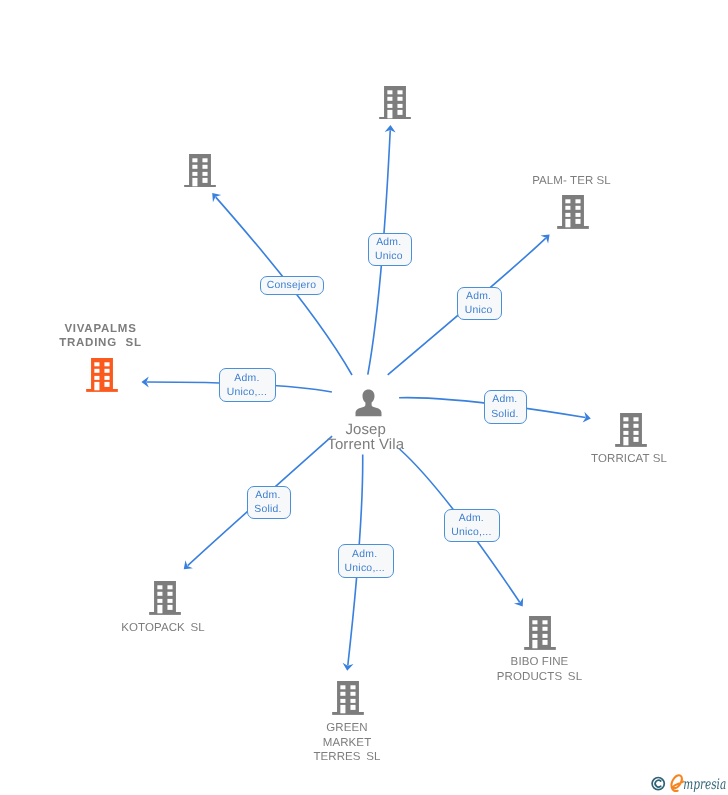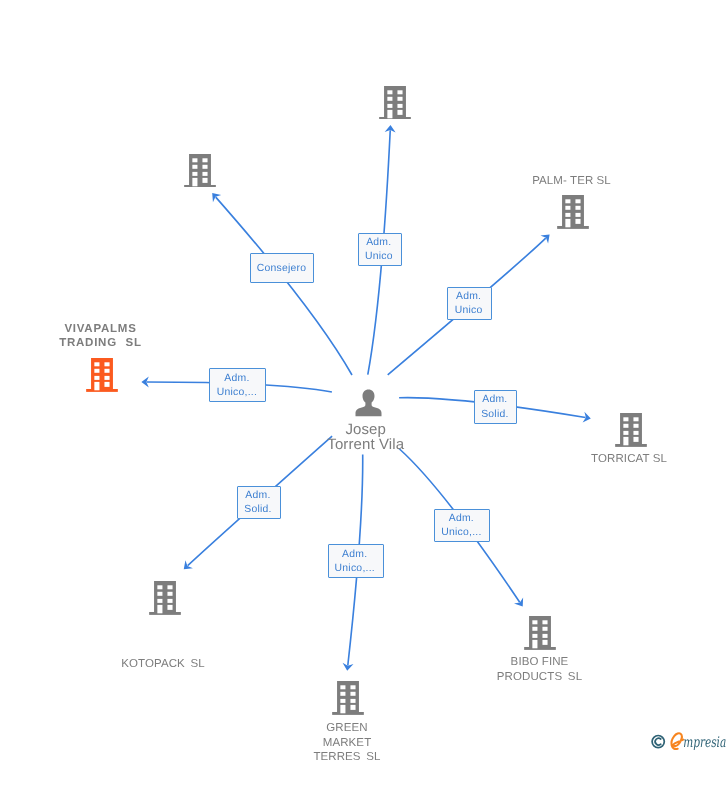--- a/index.html
+++ b/index.html
@@ -6,24 +6,24 @@
   html,body{margin:0;padding:0;background:#ffffff;}
   body{width:728px;height:795px;overflow:hidden;position:relative;
        font-family:"Liberation Sans",sans-serif;-webkit-font-smoothing:antialiased;text-rendering:geometricPrecision;}
   #stage{position:absolute;left:0;top:0;width:728px;height:795px;background:#fff;}
   #edge-layer{position:absolute;left:0;top:0;width:728px;height:795px;}
   .node{position:absolute;}
   .node-label{position:absolute;color:#7d7d7d;font-size:11.5px;line-height:14.5px;
       text-align:center;white-space:pre-line;letter-spacing:0.1px;}
   .node-label.strong{font-weight:bold;letter-spacing:0.75px;}
   .node-label.center{font-size:15px;line-height:15px;}
-  .edge-label{position:absolute;box-sizing:border-box;border:1.5px solid #4a90d9;border-radius:1px;
+  .edge-label{position:absolute;box-sizing:border-box;border:1.5px solid #4a90d9;border-radius:7px;
       background:#f7f8fa;color:#3d7fd0;font-size:10.4px;line-height:14.2px;letter-spacing:0.25px;text-align:center;
-      display:flex;flex-direction:column;align-items:center;justify-content:center;white-space:pre-line;padding-top:1.6px;padding-right:1.5px;}
-  #logo{position:absolute;left:648px;top:728px;width:80px;height:25px;}
+      display:flex;flex-direction:column;align-items:center;justify-content:center;white-space:pre-line;padding-top:1.6px;padding-right:1.5px;margin-left:10px;}
+  #logo{position:absolute;left:648px;top:770px;width:80px;height:25px;}
   #logo svg{position:absolute;left:0;top:0;}
 </style>
 </head>
 <body>
 
 <div id="stage">
   <svg id="edge-layer" width="728" height="795" viewBox="0 0 728 795">
       <g>
         <path d="M367.8 374.6 Q382.2 295.2 390.2406343415647 130.22168332910033" stroke="#3a80de" stroke-width="1.62" fill="none"></path>
         <path d="M0 0 L-7.4 -5.5 L-5.0 0 L-7.4 5.5 Z" fill="#3a80de" transform="translate(390.5,124.9) rotate(-87.2097535536231)"></path>
@@ -185,29 +185,29 @@
           <rect x="8.35" y="4.3" width="5.1" height="4" fill="#ffffff"></rect>
           <rect x="18.45" y="4.3" width="5.1" height="4" fill="#ffffff"></rect>
           <rect x="8.35" y="10.8" width="5.1" height="4" fill="#ffffff"></rect>
           <rect x="18.45" y="10.8" width="5.1" height="4" fill="#ffffff"></rect>
           <rect x="8.35" y="17.9" width="5.1" height="4" fill="#ffffff"></rect>
           <rect x="18.45" y="17.9" width="5.1" height="4" fill="#ffffff"></rect>
           <rect x="8.35" y="23.9" width="5.1" height="8.4" fill="#ffffff"></rect>
           <rect x="18.45" y="23.9" width="5.1" height="5.0" fill="#ffffff"></rect>
         </g>
       </svg></div>
-    <div class="node-label" style="left: 53px; top: 620.5px; width: 220px; margin-top: 36px;">KOTOPACK  SL</div>
+    <div class="node-label" style="left: 53px; top: 620.5px; width: 220px;">KOTOPACK  SL</div>
     <div class="node" style="left: 354.5px; top: 389px;"><svg viewBox="0 0 27 28" width="27" height="28">
         <path fill="#7d7d7d" d="M13.5 0.4 C9.9 0.4 7.5 3.0 7.5 6.9 C7.5 10.9 9.9 14.4 13.5 14.4 C17.1 14.4 19.5 10.9 19.5 6.9 C19.5 3.0 17.1 0.4 13.5 0.4 ZM10.4 12.0 L10.4 16.0 C10.4 17.2 9.2 18.0 6.8 18.5 C4.2 19.0 2.6 19.8 1.6 21.0 C0.8 22.0 0.5 23.0 0.5 24.2 L0.5 27.3 L26.5 27.3 L26.5 24.2 C26.5 23.0 26.2 22.0 25.4 21.0 C24.4 19.8 22.8 19.0 20.2 18.5 C17.8 18.0 16.6 17.2 16.6 16.0 L16.6 12.0 Z"></path>
       </svg></div>
     <div class="node-label center" style="left: 255.7px; top: 422px; width: 220px;">Josep
 Torrent Vila</div>
     <div class="edge-label" style="left: 357.5px; top: 232.8px; width: 44.1px; height: 33px;">Adm.
 Unico</div>
-    <div class="edge-label" style="left: 249.9px; top: 253px; width: 64.6px; height: 30px;">Consejero</div>
+    <div class="edge-label" style="left: 249.9px; top: 276px; width: 64.6px; height: 19px;">Consejero</div>
     <div class="edge-label" style="left: 447.2px; top: 286.5px; width: 44.4px; height: 33.8px;">Adm.
 Unico</div>
     <div class="edge-label" style="left: 209.3px; top: 368.4px; width: 56.8px; height: 33.6px;">Adm.
 Unico,...</div>
     <div class="edge-label" style="left: 473.8px; top: 390px; width: 43.7px; height: 33.8px;">Adm.
 Solid.</div>
     <div class="edge-label" style="left: 434px; top: 509px; width: 56.3px; height: 33px;">Adm.
 Unico,...</div>
     <div class="edge-label" style="left: 327.5px; top: 544.3px; width: 56px; height: 33.4px;">Adm.
 Unico,...</div>

